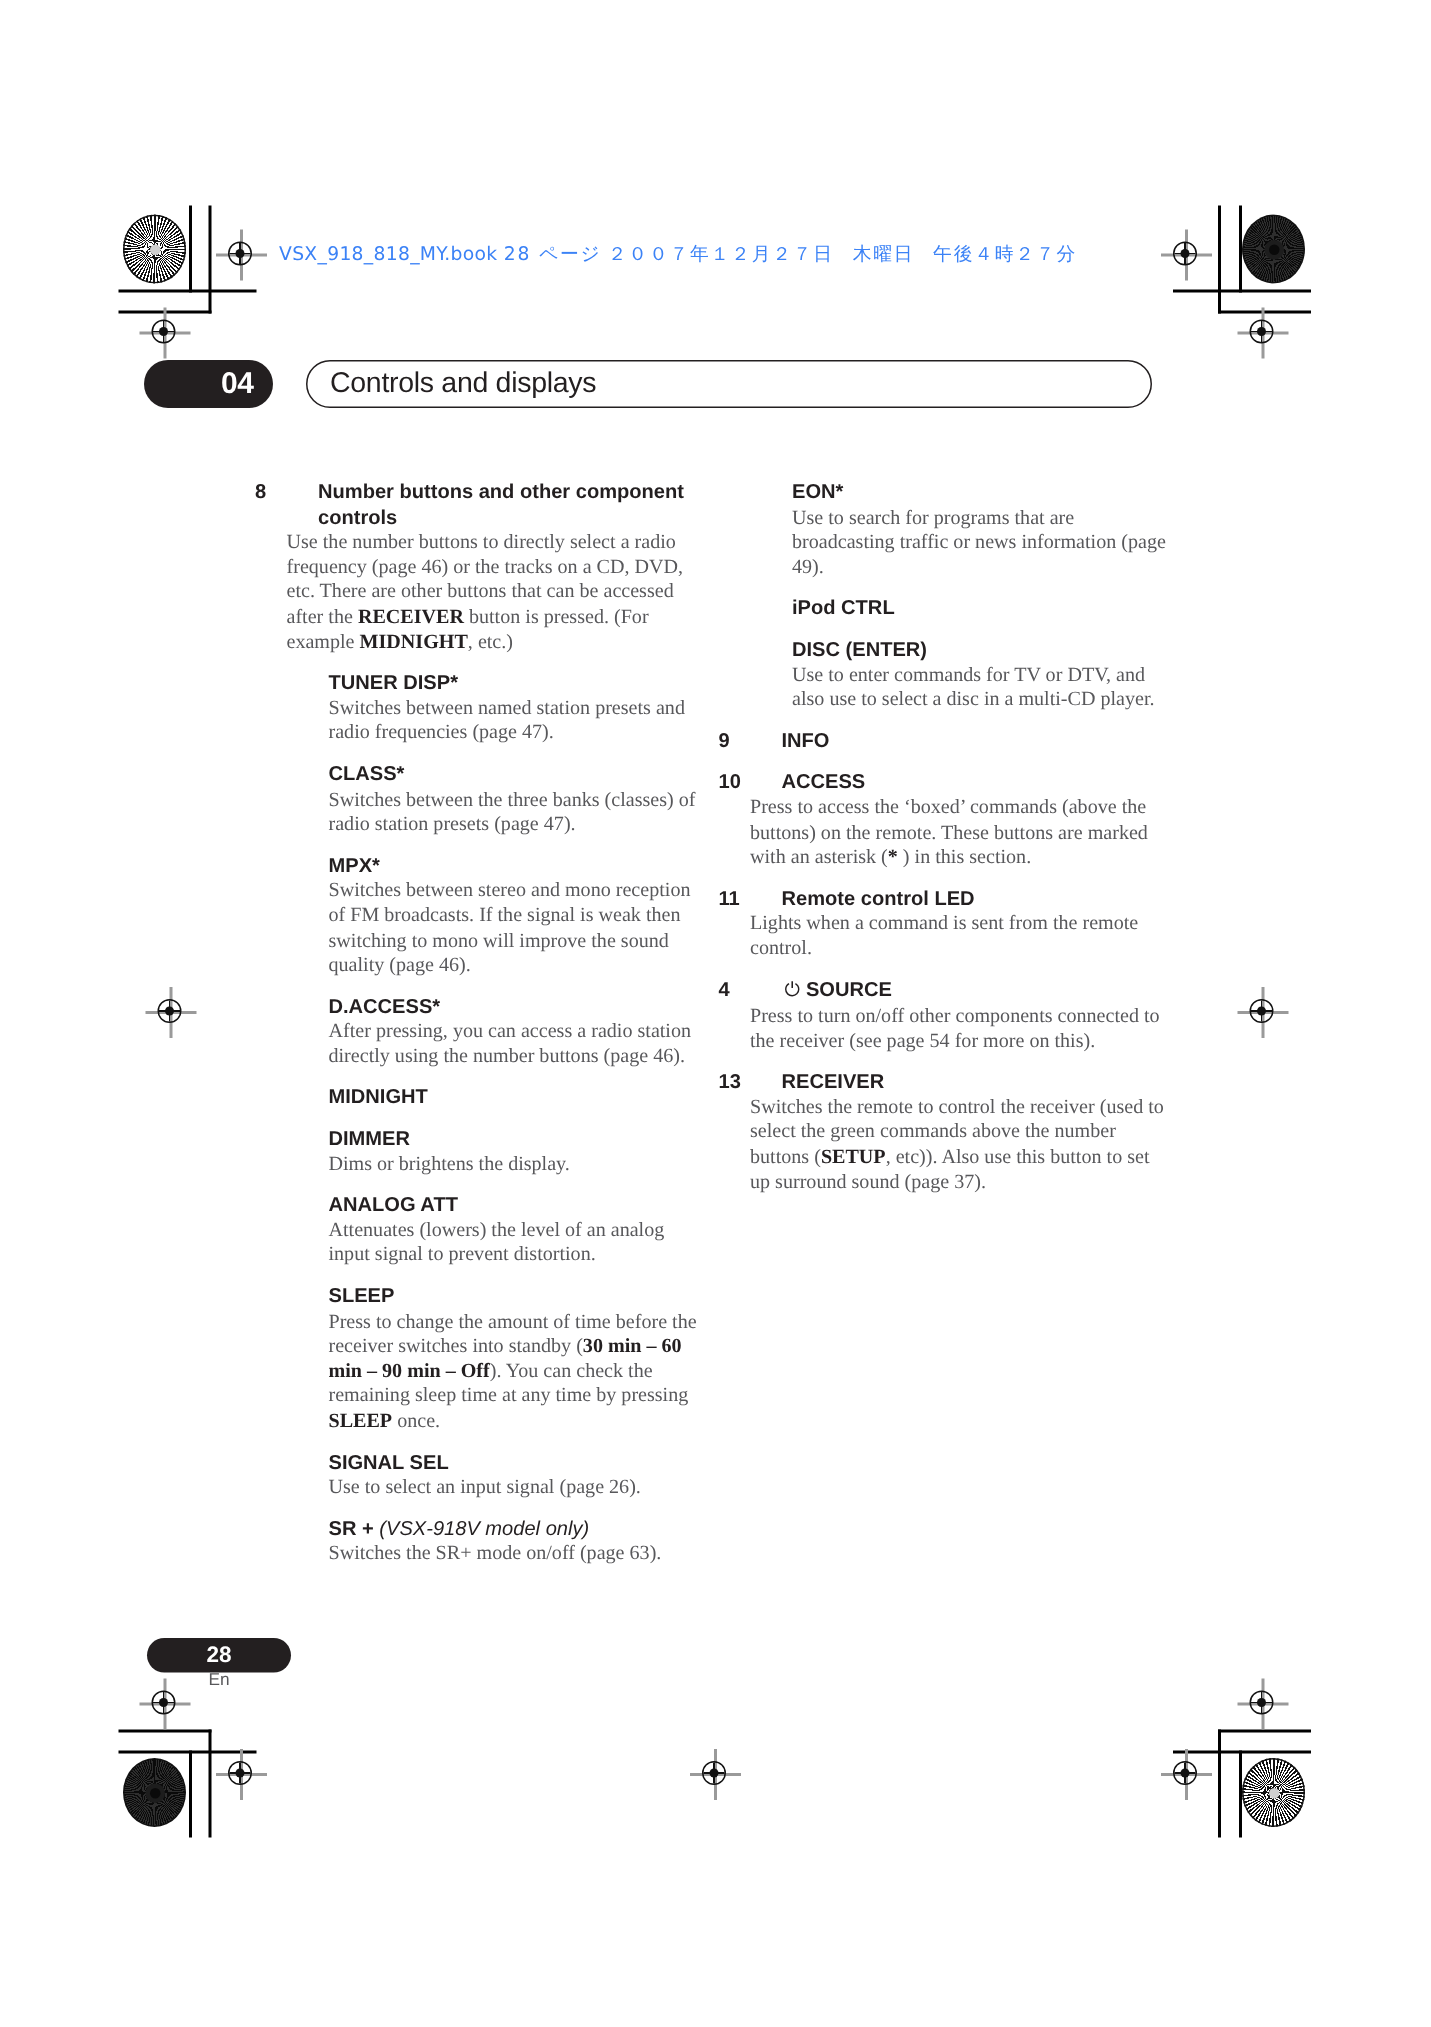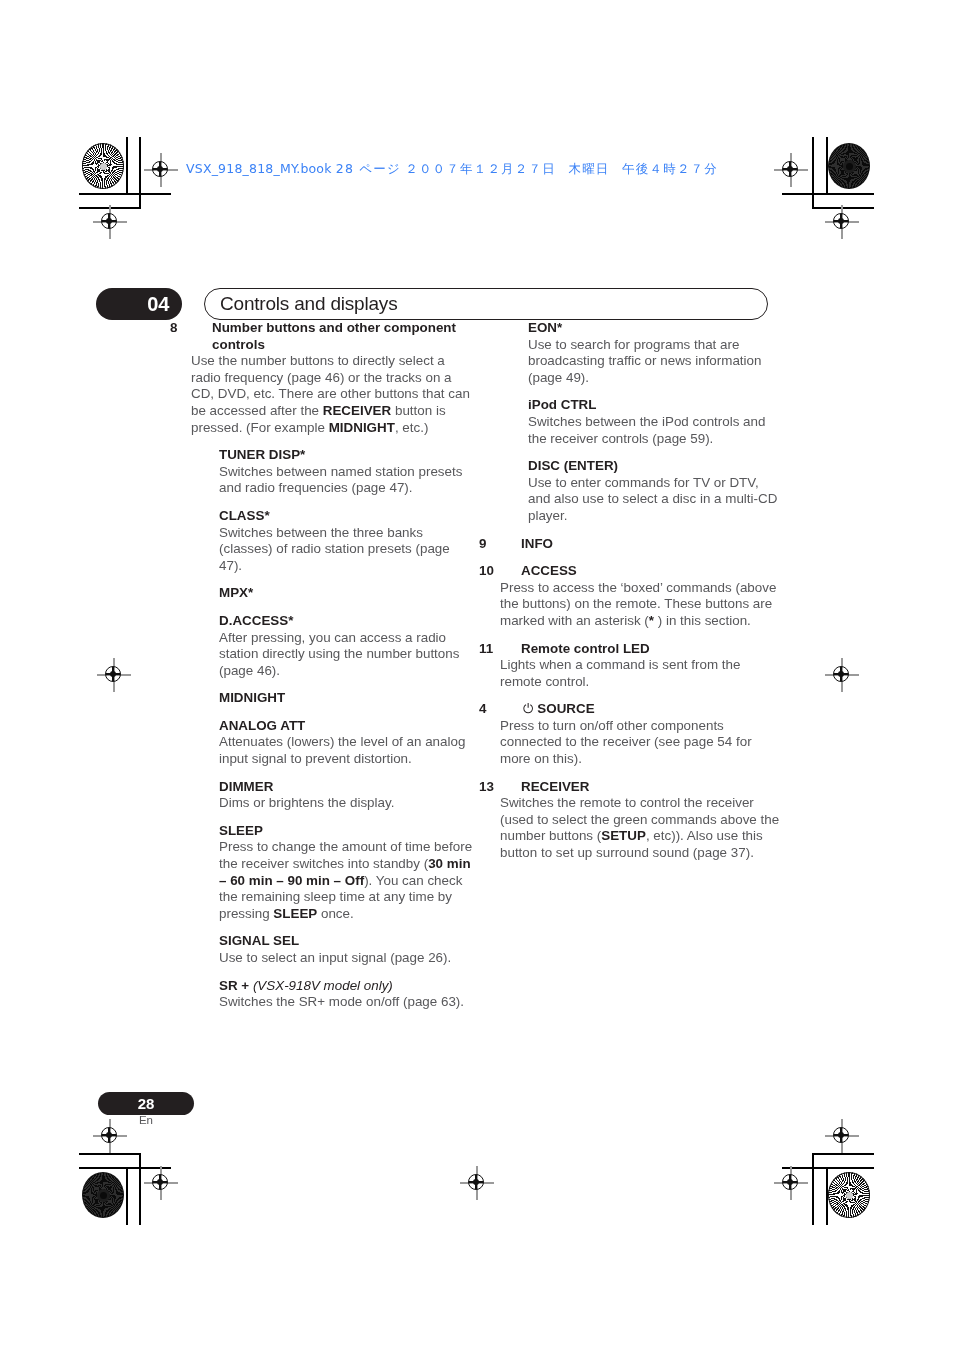--- a/index.html
+++ b/index.html
@@ -93,21 +93,20 @@
   }
   .filebar .jp { letter-spacing: 1.2px; }
 
   
   .chapter-head {
     position: absolute;
     left: 96px;
     top: 240px;
     width: 672px;
     height: 44px;
-    margin-top: 48px;
   }
   .chapter-num {
     position: absolute;
     left: 0;
     top: 0;
     width: 86px;
     height: 32px;
     background: #231f20;
     border-radius: 16px;
     color: #fff;
@@ -175,20 +174,21 @@
   }
   .hdr .pwr {
     font-family: "DejaVu Sans", sans-serif;
     font-weight: normal;
     font-size: 13px;
     padding: 0 4px 0 2px;
   }
   .body-txt {
     margin: 0;
     color: #58585b;
+    font-family: Liberation Serif, serif;
   }
   .body-txt b {
     color: #231f20;
     font-weight: bold;
   }
   .hang {
     padding-left: 21px;
     text-indent: -21px;
   }
 
@@ -338,57 +338,57 @@
     <div class="blk indent">
       <p class="hdr"><span>TUNER DISP*</span></p>
       <p class="body-txt"><span>Switches between named station presets and radio frequencies (page 47).</span></p>
     </div>
     <div class="blk indent">
       <p class="hdr"><span>CLASS*</span></p>
       <p class="body-txt"><span>Switches between the three banks (classes) of radio station presets (page 47).</span></p>
     </div>
     <div class="blk indent">
       <p class="hdr"><span>MPX*</span></p>
+      <p class="body-txt"><span>Switches between stereo and mono reception of FM broadcasts. If the signal is weak then switching to mono will improve the sound quality (page 46).</span></p>
     </div>
     <div class="blk indent">
       <p class="hdr"><span>D.ACCESS*</span></p>
       <p class="body-txt"><span>After pressing, you can access a radio station directly using the number buttons (page 46).</span></p>
     </div>
     <div class="blk indent">
       <p class="hdr"><span>MIDNIGHT</span></p>
     </div>
     <div class="blk indent">
+      <p class="hdr"><span>DIMMER</span></p>
+      <p class="body-txt"><span>Dims or brightens the display.</span></p>
+    </div>
+    <div class="blk indent">
       <p class="hdr"><span>ANALOG ATT</span></p>
       <p class="body-txt"><span>Attenuates (lowers) the level of an analog input signal to prevent distortion.</span></p>
     </div>
     <div class="blk indent">
-      <p class="hdr"><span>DIMMER</span></p>
-      <p class="body-txt"><span>Dims or brightens the display.</span></p>
-    </div>
-    <div class="blk indent">
       <p class="hdr"><span>SLEEP</span></p>
       <p class="body-txt"><span>Press to change the amount of time before the receiver switches into standby (</span><b>30 min – 60 min – 90 min – Off</b><span>). You can check the remaining sleep time at any time by pressing </span><b>SLEEP</b><span> once.</span></p>
     </div>
     <div class="blk indent">
       <p class="hdr"><span>SIGNAL SEL</span></p>
       <p class="body-txt"><span>Use to select an input signal (page 26).</span></p>
     </div>
     <div class="blk indent">
       <p class="hdr"><span>SR +</span><span class="ital"> (VSX-918V model only)</span></p>
       <p class="body-txt"><span>Switches the SR+ mode on/off (page 63).</span></p>
     </div>
   </div>
 <div class="col col-right" id="col-right">
     <div class="blk indent">
       <p class="hdr"><span>EON*</span></p>
       <p class="body-txt"><span>Use to search for programs that are broadcasting traffic or news information (page 49).</span></p>
     </div>
     <div class="blk indent">
       <p class="hdr"><span>iPod CTRL</span></p>
-      <p class="body-txt"><span>Switches between the iPod controls and the receiver controls (page 59).</span></p>
     </div>
     <div class="blk indent">
       <p class="hdr"><span>DISC (ENTER)</span></p>
       <p class="body-txt"><span>Use to enter commands for TV or DTV, and also use to select a disc in a multi-CD player.</span></p>
     </div>
     <div class="blk">
       <p class="hdr hang"><span class="num">9</span><span>INFO</span></p>
     </div>
     <div class="blk">
       <p class="hdr hang"><span class="num">10</span><span>ACCESS</span></p>

